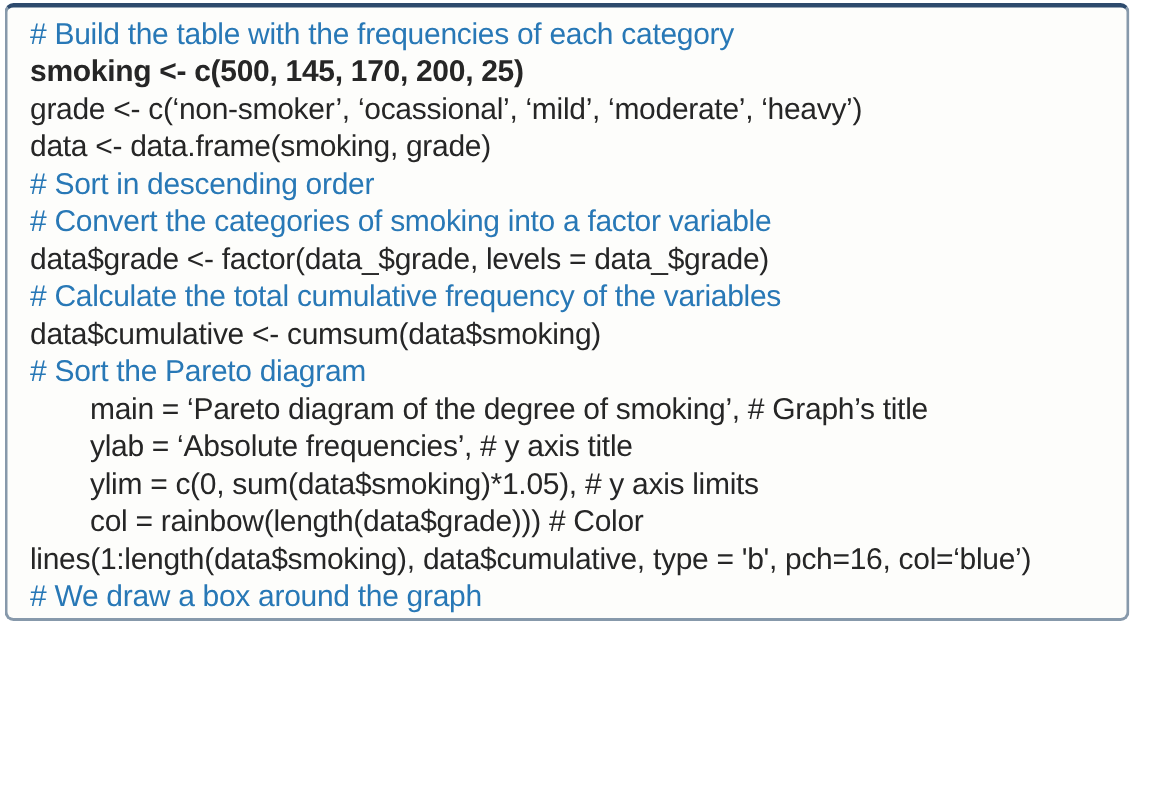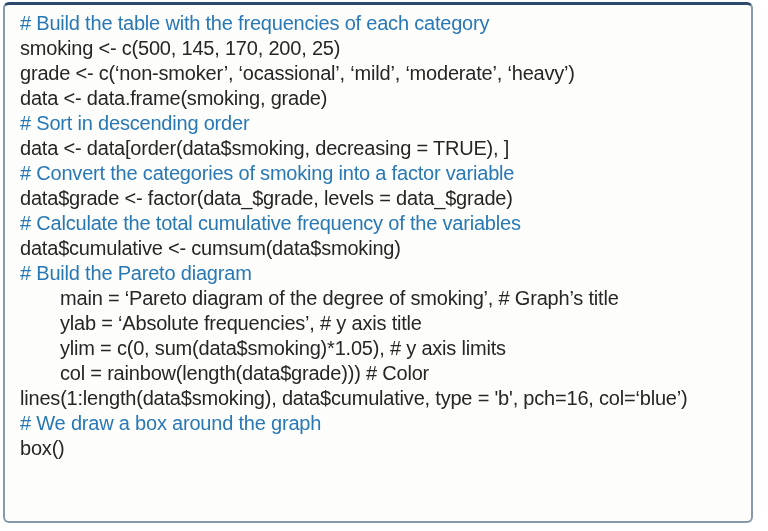--- a/index.html
+++ b/index.html
@@ -16,21 +16,21 @@
     width: 768px;
     height: 531px;
     background: #ffffff;
     overflow: hidden;
   }
   .frame {
     position: absolute;
     left: 3px;
     top: 2px;
     width: 750px;
-    height: 521px;
+    height: 412px;
     background: var(--frame-bg);
     border: 2px solid var(--frame-border);
     border-top: 3px solid var(--frame-border-top);
     border-radius: 6px;
     padding: 6px 8px 0 15px;
     overflow: hidden;
   }
   .line {
     font-family: "Liberation Sans", sans-serif;
     font-size: 20px;
@@ -39,30 +39,29 @@
     color: var(--code-color);
     letter-spacing: -0.2px;
   }
   .line.comment { color: var(--comment-color); }
 </style>
 </head>
 <body>
 
 <div class="frame">
     <div class="line comment" style="padding-left: 0px;"># Build the table with the frequencies of each category</div>
-    <div class="line code" style="padding-left: 0px;">smoking &lt;- c(500, 145, 170, 200, 25)</div>
+    <div class="line code" style="padding-left: 0px; font-weight: bold;">smoking &lt;- c(500, 145, 170, 200, 25)</div>
     <div class="line code" style="padding-left: 0px;">grade &lt;- c(‘non-smoker’, ‘ocassional’, ‘mild’, ‘moderate’, ‘heavy’)</div>
     <div class="line code" style="padding-left: 0px;">data &lt;- data.frame(smoking, grade)</div>
     <div class="line comment" style="padding-left: 0px;"># Sort in descending order</div>
-    <div class="line code" style="padding-left: 0px;">data &lt;- data[order(data$smoking, decreasing = TRUE), ]</div>
     <div class="line comment" style="padding-left: 0px;"># Convert the categories of smoking into a factor variable</div>
     <div class="line code" style="padding-left: 0px;">data$grade &lt;- factor(data_$grade, levels = data_$grade)</div>
     <div class="line comment" style="padding-left: 0px;"># Calculate the total cumulative frequency of the variables</div>
     <div class="line code" style="padding-left: 0px;">data$cumulative &lt;- cumsum(data$smoking)</div>
-    <div class="line comment" style="padding-left: 0px;"># Build the Pareto diagram</div>
+    <div class="line comment" style="padding-left: 0px;"># Sort the Pareto diagram</div>
     <div class="line code" style="padding-left: 40px;">main = ‘Pareto diagram of the degree of smoking’, # Graph’s title</div>
     <div class="line code" style="padding-left: 40px;">ylab = ‘Absolute frequencies’, # y axis title</div>
     <div class="line code" style="padding-left: 40px;">ylim = c(0, sum(data$smoking)*1.05), # y axis limits</div>
     <div class="line code" style="padding-left: 40px;">col = rainbow(length(data$grade))) # Color</div>
     <div class="line code" style="padding-left: 0px;">lines(1:length(data$smoking), data$cumulative, type = 'b', pch=16, col=‘blue’)</div>
     <div class="line comment" style="padding-left: 0px;"># We draw a box around the graph</div>
     <div class="line code" style="padding-left: 0px;">box()</div>
   </div>
 
 </body></html>

